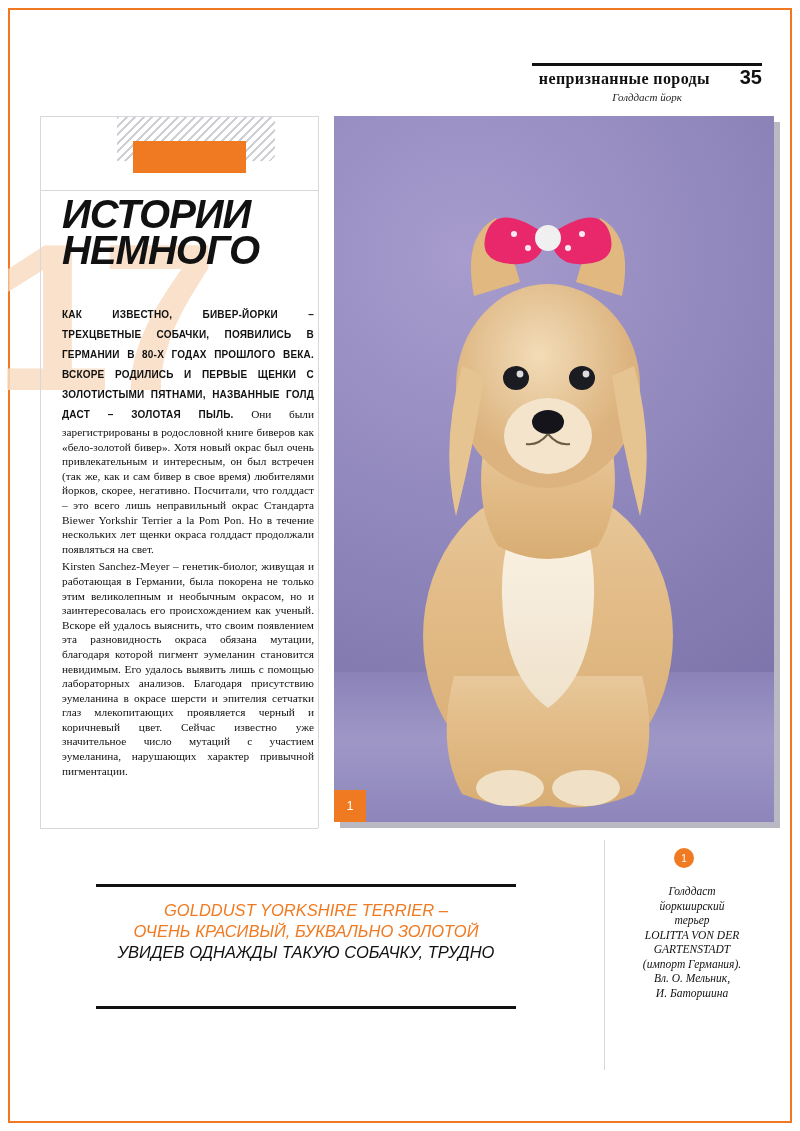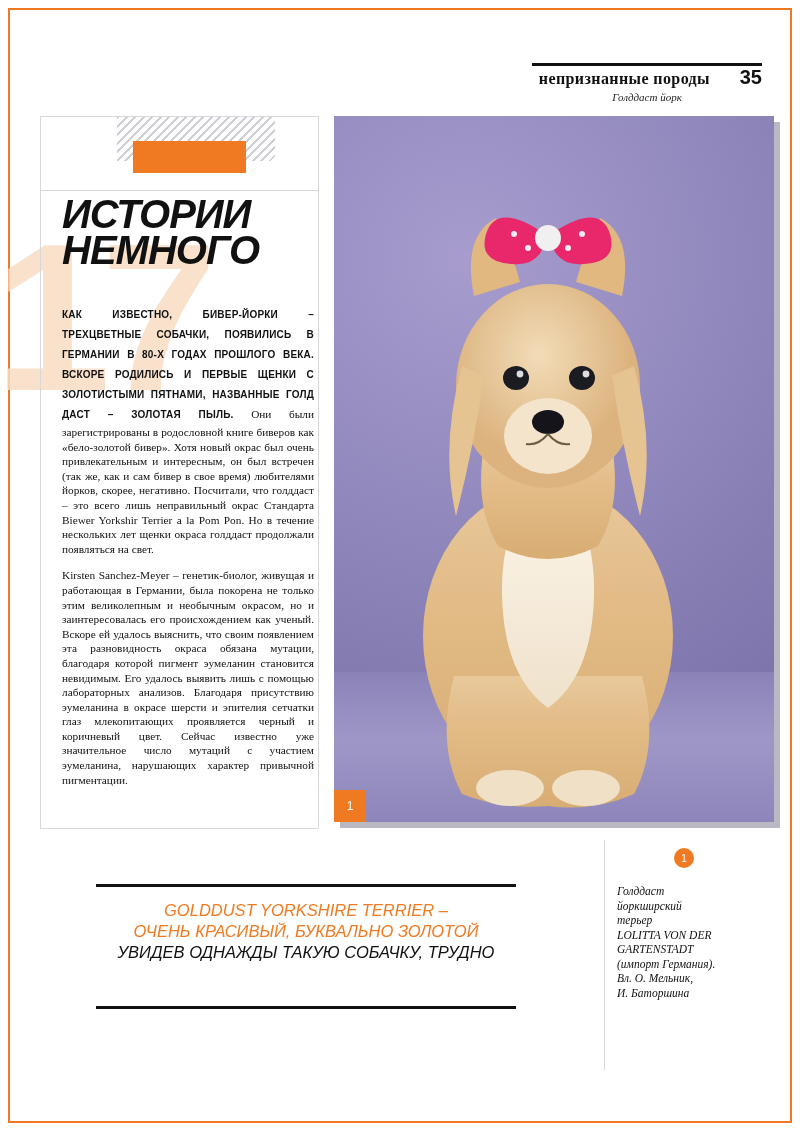--- a/index.html
+++ b/index.html
@@ -27,42 +27,42 @@
 
   
   .headline{position:absolute;left:62px;top:196px;width:255px;z-index:4;
     font-family:"Liberation Sans",sans-serif;font-weight:bold;font-style:italic;
     font-size:40px;line-height:36px;color:#111;letter-spacing:-1px;}
 
   
   .col{position:absolute;left:62px;top:305px;width:252px;z-index:4;font-size:11.3px;line-height:14.6px;color:#111;text-align:justify;}
   .lead{font-family:"Liberation Sans",sans-serif;font-weight:bold;font-size:10px;line-height:20px;letter-spacing:.2px;color:#111;text-transform:uppercase;}
   .col p{margin:0 0 0 0;}
-  .col p + p{margin-top:12px;}
+  .col p + p{margin-top:3px;}
 
   
   .photo-shadow{position:absolute;left:340px;top:122px;width:440px;height:706px;background:#b9b9c4;}
   .photo{position:absolute;left:334px;top:116px;width:440px;height:706px;overflow:hidden;background:#8d86b6;}
   .photo .bg{position:absolute;inset:0;
     background:
       radial-gradient(circle at 30% 20%, #a79ccd 0%, #8f86bb 45%, #7d75ab 80%),
       linear-gradient(#9a91c4,#8177ae);}
   .photo .carpet{position:absolute;left:0;right:0;bottom:0;height:150px;
     background:linear-gradient(#8b83b8,#9e97c6 45%,#8e86bb);}
   .badge{position:absolute;left:334px;top:790px;width:32px;height:32px;background:#f07a21;color:#fff;
     font-family:"Liberation Sans",sans-serif;font-size:12px;display:flex;align-items:center;justify-content:center;z-index:6;}
 
   
   .dog{position:absolute;left:0;top:0;width:440px;height:706px;}
 
   
   .cap-vline{position:absolute;left:604px;top:840px;width:1px;height:230px;background:#d8d8dc;}
   .cap-circle{position:absolute;left:674px;top:848px;width:20px;height:20px;border-radius:50%;background:#f07a21;color:#fff;
     font-family:"Liberation Sans",sans-serif;font-size:10px;display:flex;align-items:center;justify-content:center;}
-  .caption{position:absolute;left:617px;top:884px;width:150px;font-size:11.5px;line-height:14.5px;font-style:italic;color:#111;}
+  .caption{position:absolute;left:617px;top:884px;width:150px;text-align:center;font-size:11.5px;line-height:14.5px;font-style:italic;color:#111;}
 
   
   .pq-rule-top{position:absolute;left:96px;top:884px;width:420px;height:3px;background:#111;}
   .pq-rule-bot{position:absolute;left:96px;top:1006px;width:420px;height:3px;background:#111;}
   .pullquote{position:absolute;left:96px;top:900px;width:420px;text-align:center;
     font-family:"Liberation Sans",sans-serif;font-weight:normal;font-style:italic;font-size:16.5px;line-height:21px;}
   .pq-orange{color:#f07a21;}
   .pq-dark{color:#111;}
 </style>
 </head>

